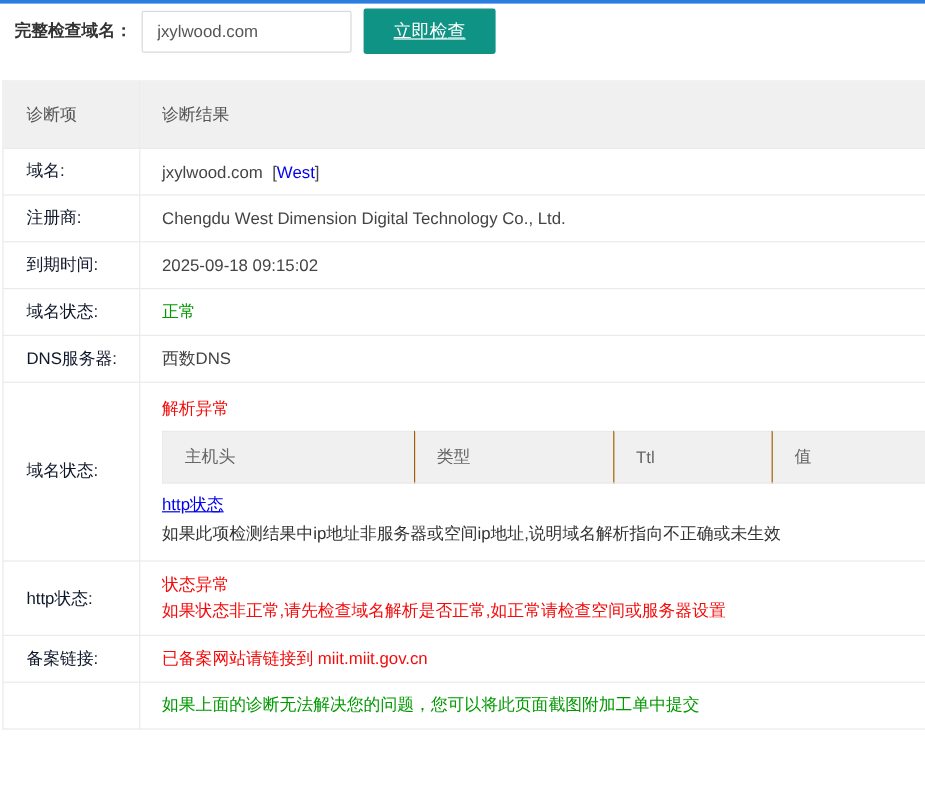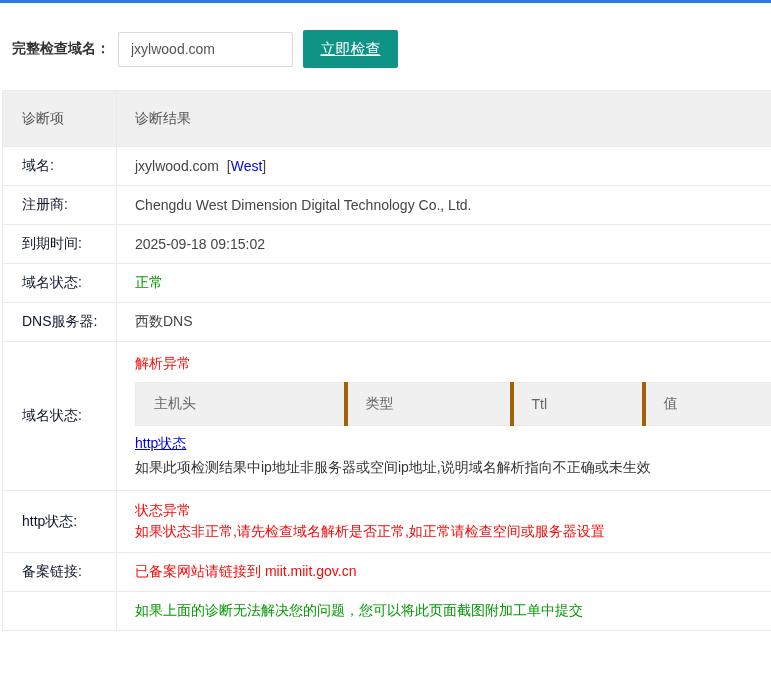--- a/index.html
+++ b/index.html
@@ -10,32 +10,32 @@
     overflow: hidden;
     position: relative;
     font-family: "Liberation Sans", "DejaVu Sans", sans-serif;
     font-size: 14px;
     color: #444;
   }
   .topbar { height: 3px; width: 100%; background: var(--topbar); }
 
   .search-bar {
     display: flex; align-items: center;
-    padding: 27px 0 11px 12px;
+    padding: 4px 0 11px 12px;
   }
   .search-label { font-size: 14px; font-weight: bold; color: #333; margin-right: 8px; }
   .search-input {
     width: 175px; height: 35px;
     border: 1px solid #d9d9d9; border-radius: 2px;
     padding: 0 12px; font-size: 14px; color: #555;
     font-family: "Liberation Sans", "DejaVu Sans", sans-serif;
     outline: none;
   }
   .search-button {
-    margin-left: 10px; width: 95px; height: 38px;
+    margin-left: 10px; width: 110px; height: 38px;
     background: var(--button); color: #fff;
     border: none; border-radius: 2px;
     font-size: 15px; text-decoration: underline;
     font-family: "Liberation Sans", "DejaVu Sans", sans-serif;
     cursor: pointer;
   }
 
   table.diag {
     border-collapse: collapse; table-layout: fixed;
     width: 980px; margin-left: 2px; margin-top: 11px;
@@ -62,21 +62,21 @@
   a.lnk-underline { color: var(--link); text-decoration: underline; cursor: pointer; }
 
   td.resolution-cell { padding: 11px 0 13px 18px; }
   .res-status { margin: 2px 0 9px 0; }
   table.records {
     border-collapse: collapse; table-layout: fixed;
     width: 100%; margin: 0 0 9px 0;
   }
   table.records th {
     background: #f0f0f0; height: 43px;
-    border-right: 4px solid #a16207;
+    border-right: 1px solid #a16207;
     color: #666; font-weight: normal;
     text-align: left; padding-left: 18px;
   }
   table.records th:last-child { border-right: none; }
   .res-note { color: #333; line-height: 20px; margin-top: 4px; }
   .res-link-line { margin-top: 9px; }
 
   td.http-cell { padding: 9px 0 10px 18px; line-height: 21px; }
   td.tip-cell { padding-left: 18px; height: 39px; }
 </style>

